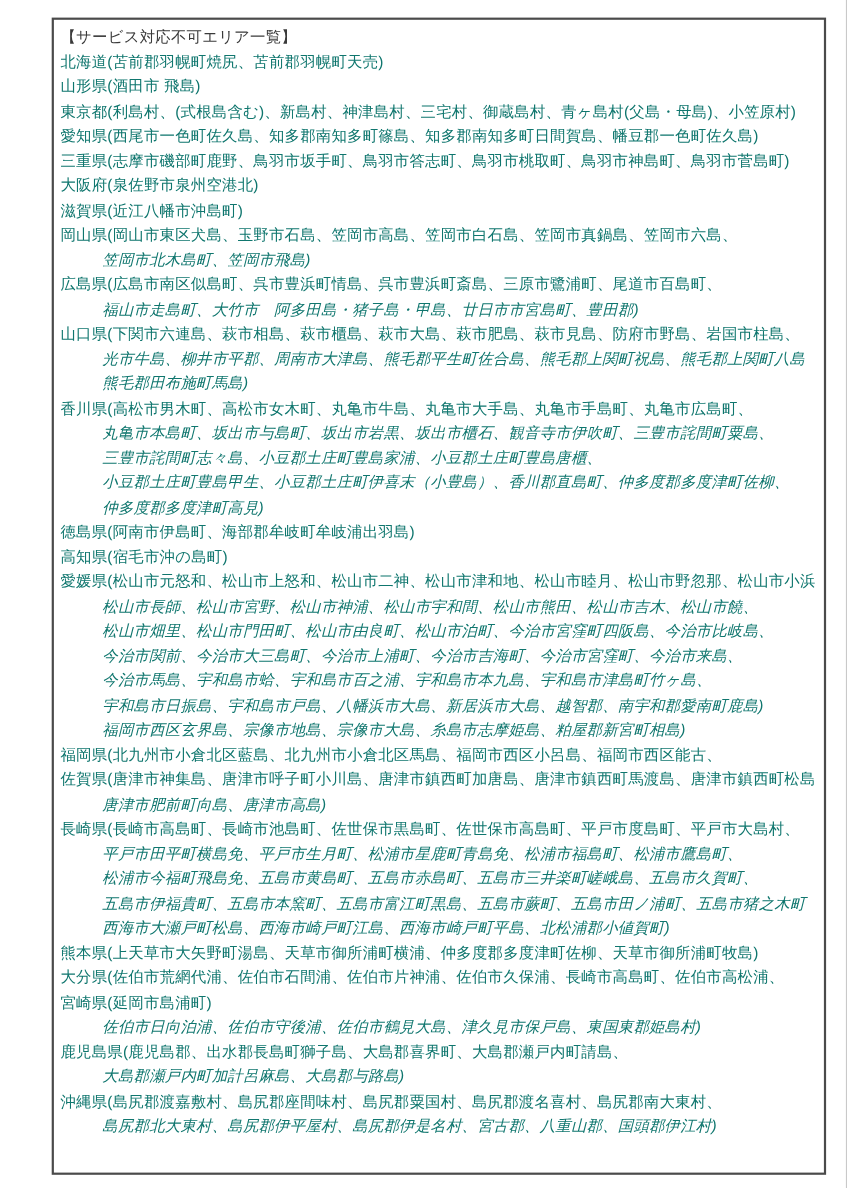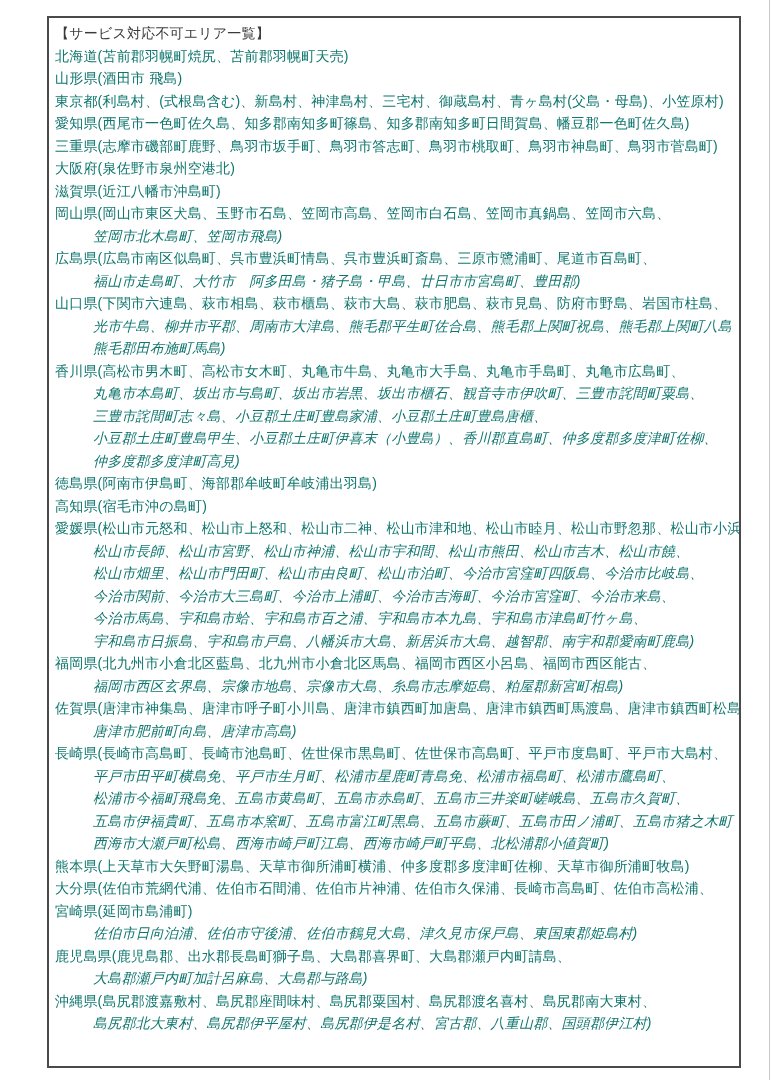--- a/index.html
+++ b/index.html
@@ -28,21 +28,21 @@
     background: #c9c9c9;
   }
   .bordered-box {
     position: absolute;
     left: 47px;
     top: 16px;
     width: 678px;
     height: 1044px;
     border: 2px solid #4a4a4a;
     box-sizing: content-box;
-    padding: 4px 6px 0 6px;
+    padding: 4px 16px 0 6px;
     overflow: hidden;
     background: #ffffff;
   }
   .line {
     white-space: nowrap;
     font-size: 14px;
     line-height: 22.5px;
     height: 22.5px;
     color: #0f766e;
     letter-spacing: 0.2px;
@@ -83,22 +83,22 @@
         <div class="line indent">小豆郡土庄町豊島甲生、小豆郡土庄町伊喜末（小豊島）、香川郡直島町、仲多度郡多度津町佐柳、</div>
         <div class="line indent">仲多度郡多度津町高見)</div>
         <div class="line">徳島県(阿南市伊島町、海部郡牟岐町牟岐浦出羽島)</div>
         <div class="line">高知県(宿毛市沖の島町)</div>
         <div class="line">愛媛県(松山市元怒和、松山市上怒和、松山市二神、松山市津和地、松山市睦月、松山市野忽那、松山市小浜</div>
         <div class="line indent">松山市長師、松山市宮野、松山市神浦、松山市宇和間、松山市熊田、松山市吉木、松山市饒、</div>
         <div class="line indent">松山市畑里、松山市門田町、松山市由良町、松山市泊町、今治市宮窪町四阪島、今治市比岐島、</div>
         <div class="line indent">今治市関前、今治市大三島町、今治市上浦町、今治市吉海町、今治市宮窪町、今治市来島、</div>
         <div class="line indent">今治市馬島、宇和島市蛤、宇和島市百之浦、宇和島市本九島、宇和島市津島町竹ヶ島、</div>
         <div class="line indent">宇和島市日振島、宇和島市戸島、八幡浜市大島、新居浜市大島、越智郡、南宇和郡愛南町鹿島)</div>
+        <div class="line indent">福岡市西区玄界島、宗像市地島、宗像市大島、糸島市志摩姫島、粕屋郡新宮町相島)</div>
         <div class="line">福岡県(北九州市小倉北区藍島、北九州市小倉北区馬島、福岡市西区小呂島、福岡市西区能古、</div>
-        <div class="line indent">福岡市西区玄界島、宗像市地島、宗像市大島、糸島市志摩姫島、粕屋郡新宮町相島)</div>
         <div class="line">佐賀県(唐津市神集島、唐津市呼子町小川島、唐津市鎮西町加唐島、唐津市鎮西町馬渡島、唐津市鎮西町松島</div>
         <div class="line indent">唐津市肥前町向島、唐津市高島)</div>
         <div class="line">長崎県(長崎市高島町、長崎市池島町、佐世保市黒島町、佐世保市高島町、平戸市度島町、平戸市大島村、</div>
         <div class="line indent">平戸市田平町横島免、平戸市生月町、松浦市星鹿町青島免、松浦市福島町、松浦市鷹島町、</div>
         <div class="line indent">松浦市今福町飛島免、五島市黄島町、五島市赤島町、五島市三井楽町嵯峨島、五島市久賀町、</div>
         <div class="line indent">五島市伊福貴町、五島市本窯町、五島市富江町黒島、五島市蕨町、五島市田ノ浦町、五島市猪之木町</div>
         <div class="line indent">西海市大瀬戸町松島、西海市崎戸町江島、西海市崎戸町平島、北松浦郡小値賀町)</div>
         <div class="line">熊本県(上天草市大矢野町湯島、天草市御所浦町横浦、仲多度郡多度津町佐柳、天草市御所浦町牧島)</div>
         <div class="line">大分県(佐伯市荒網代浦、佐伯市石間浦、佐伯市片神浦、佐伯市久保浦、長崎市高島町、佐伯市高松浦、</div>
         <div class="line">宮崎県(延岡市島浦町)</div>

